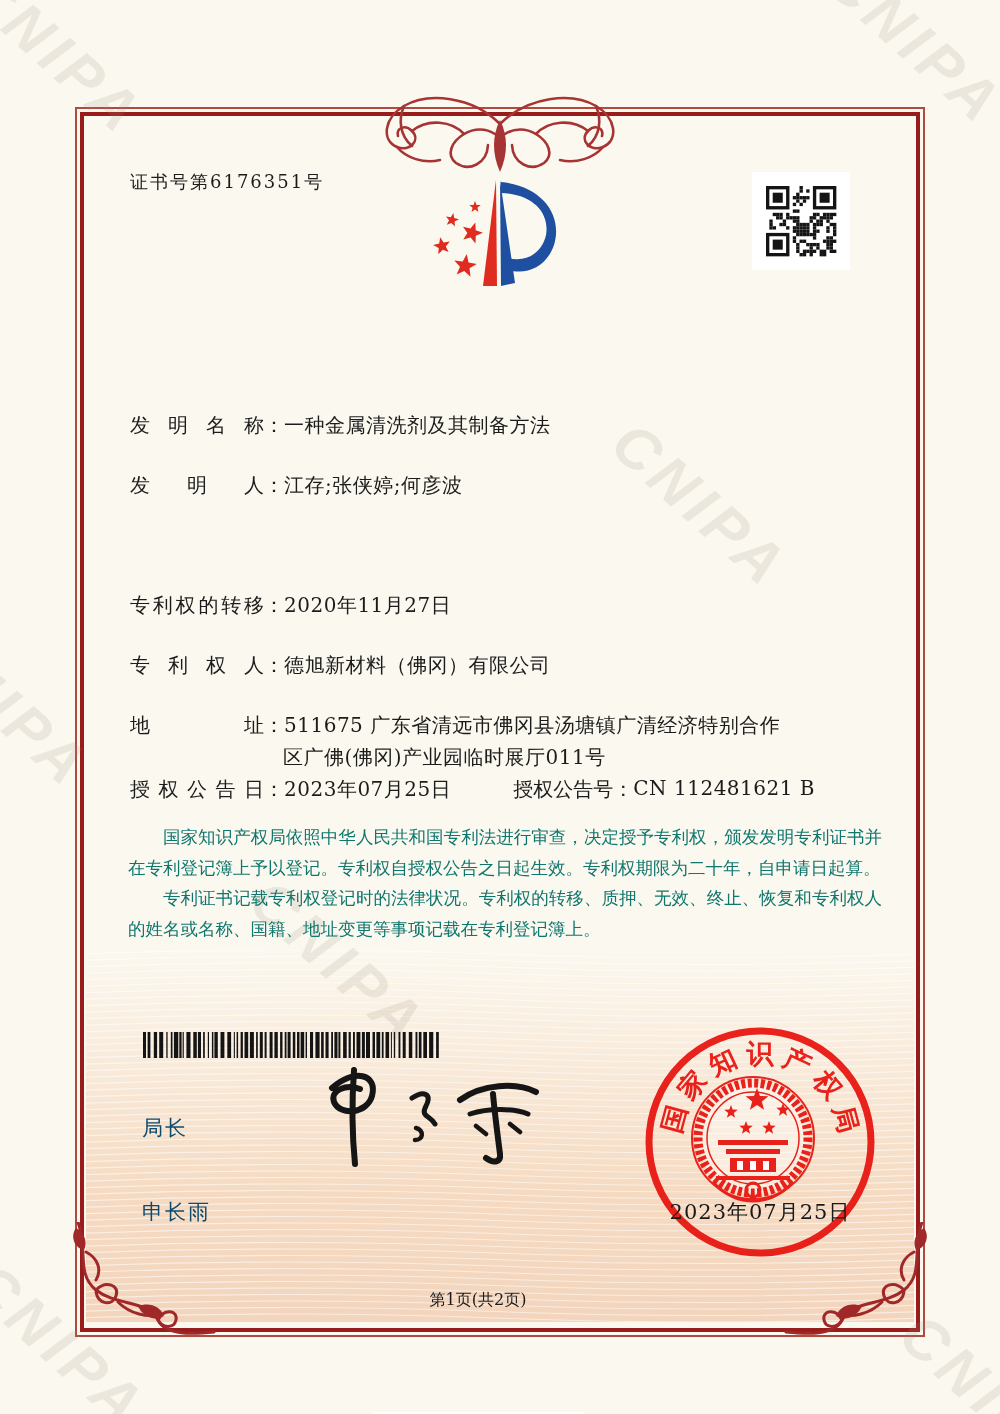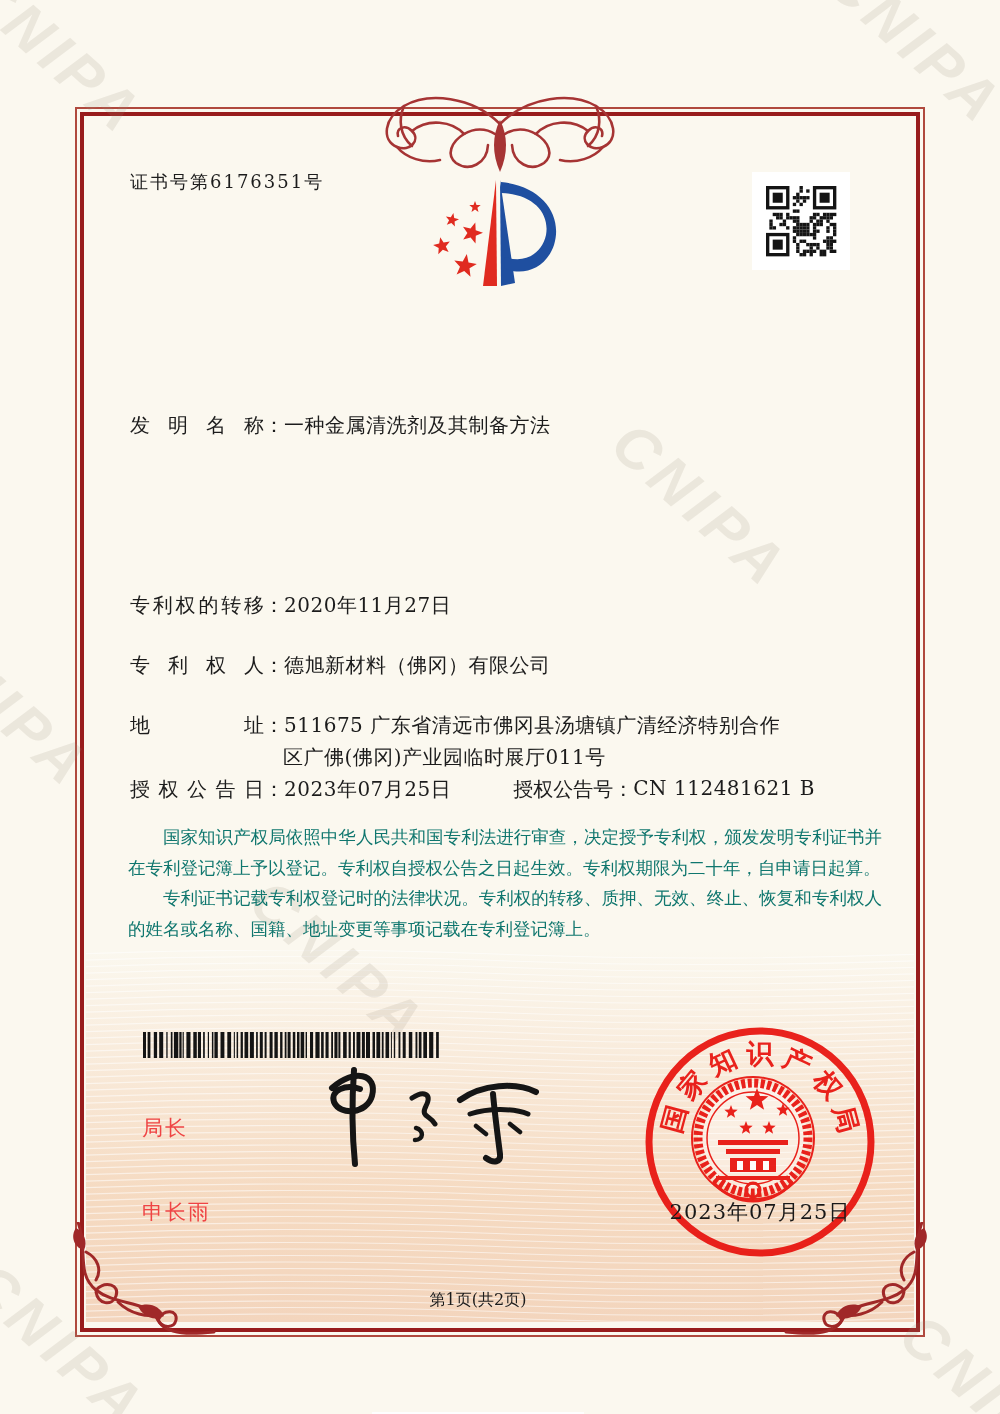--- a/index.html
+++ b/index.html
@@ -29,21 +29,21 @@
   .colon{display:inline-block;vertical-align:top;}
   .val{display:inline-block;vertical-align:top;letter-spacing:0.5px;}
   .addr2{left:283px;font-size:20px;z-index:5;letter-spacing:0.5px;}
   .grant-no{display:inline-block;margin-left:62px;}
   
   .body-text{left:128px;top:822px;width:754px;font-size:17.5px;line-height:30.5px;
              text-align:justify;z-index:5;color:#0f766e;}
   .body-text p{margin:0;text-indent:2em;}
   
   .sig-label{left:142px;font-size:21px;font-family:"Liberation Sans","DejaVu Sans",sans-serif;
-             color:#ef4444;z-index:5;letter-spacing:2px;}
+             color:#0c4a6e;z-index:5;letter-spacing:2px;}
   .page-ind{left:0;top:1290px;width:956px;text-align:center;font-size:16px;z-index:5;}
   .footer-box{left:372px;top:1412px;width:212px;height:44px;background:#fefefe;z-index:5;
               text-align:center;line-height:44px;font-size:20px;letter-spacing:3px;}
   .seal-date{left:655px;top:1198px;width:210px;text-align:center;font-size:21px;
              color:#181818;z-index:7;letter-spacing:1px;}
   svg{display:block;}
 </style>
 </head>
 <body>
 
@@ -306,20 +306,23 @@
         <rect x="14" y="60.9" width="23.45" height="23.45" fill="#141414"></rect>
         <rect x="17.35" y="64.25" width="16.75" height="16.75" fill="#ffffff"></rect>
         <rect x="20.7" y="67.6" width="10.05" height="10.05" fill="#141414"></rect>
       </g>
   </svg>
 
 
   <div class="abs row" style="top:412px">
     <span class="lbl">发明名称</span><span class="colon">：</span><span class="val">一种金属清洗剂及其制备方法</span>
   </div>
+  <div class="abs row" style="top:472px">
+    <span class="lbl">发明人</span><span class="colon">：</span><span class="val">江存;张侠婷;何彦波</span>
+  </div>
   <div class="abs row" style="top:592px">
     <span class="lbl">专利权的转移</span><span class="colon">：</span><span class="val">2020年11月27日</span>
   </div>
   <div class="abs row" style="top:652px">
     <span class="lbl">专利权人</span><span class="colon">：</span><span class="val">德旭新材料（佛冈）有限公司</span>
   </div>
   <div class="abs row" style="top:712px">
     <span class="lbl">地址</span><span class="colon">：</span><span class="val">511675 广东省清远市佛冈县汤塘镇广清经济特别合作</span>
   </div>
   <div class="abs addr2" style="top:744px">区广佛(佛冈)产业园临时展厅011号</div>

